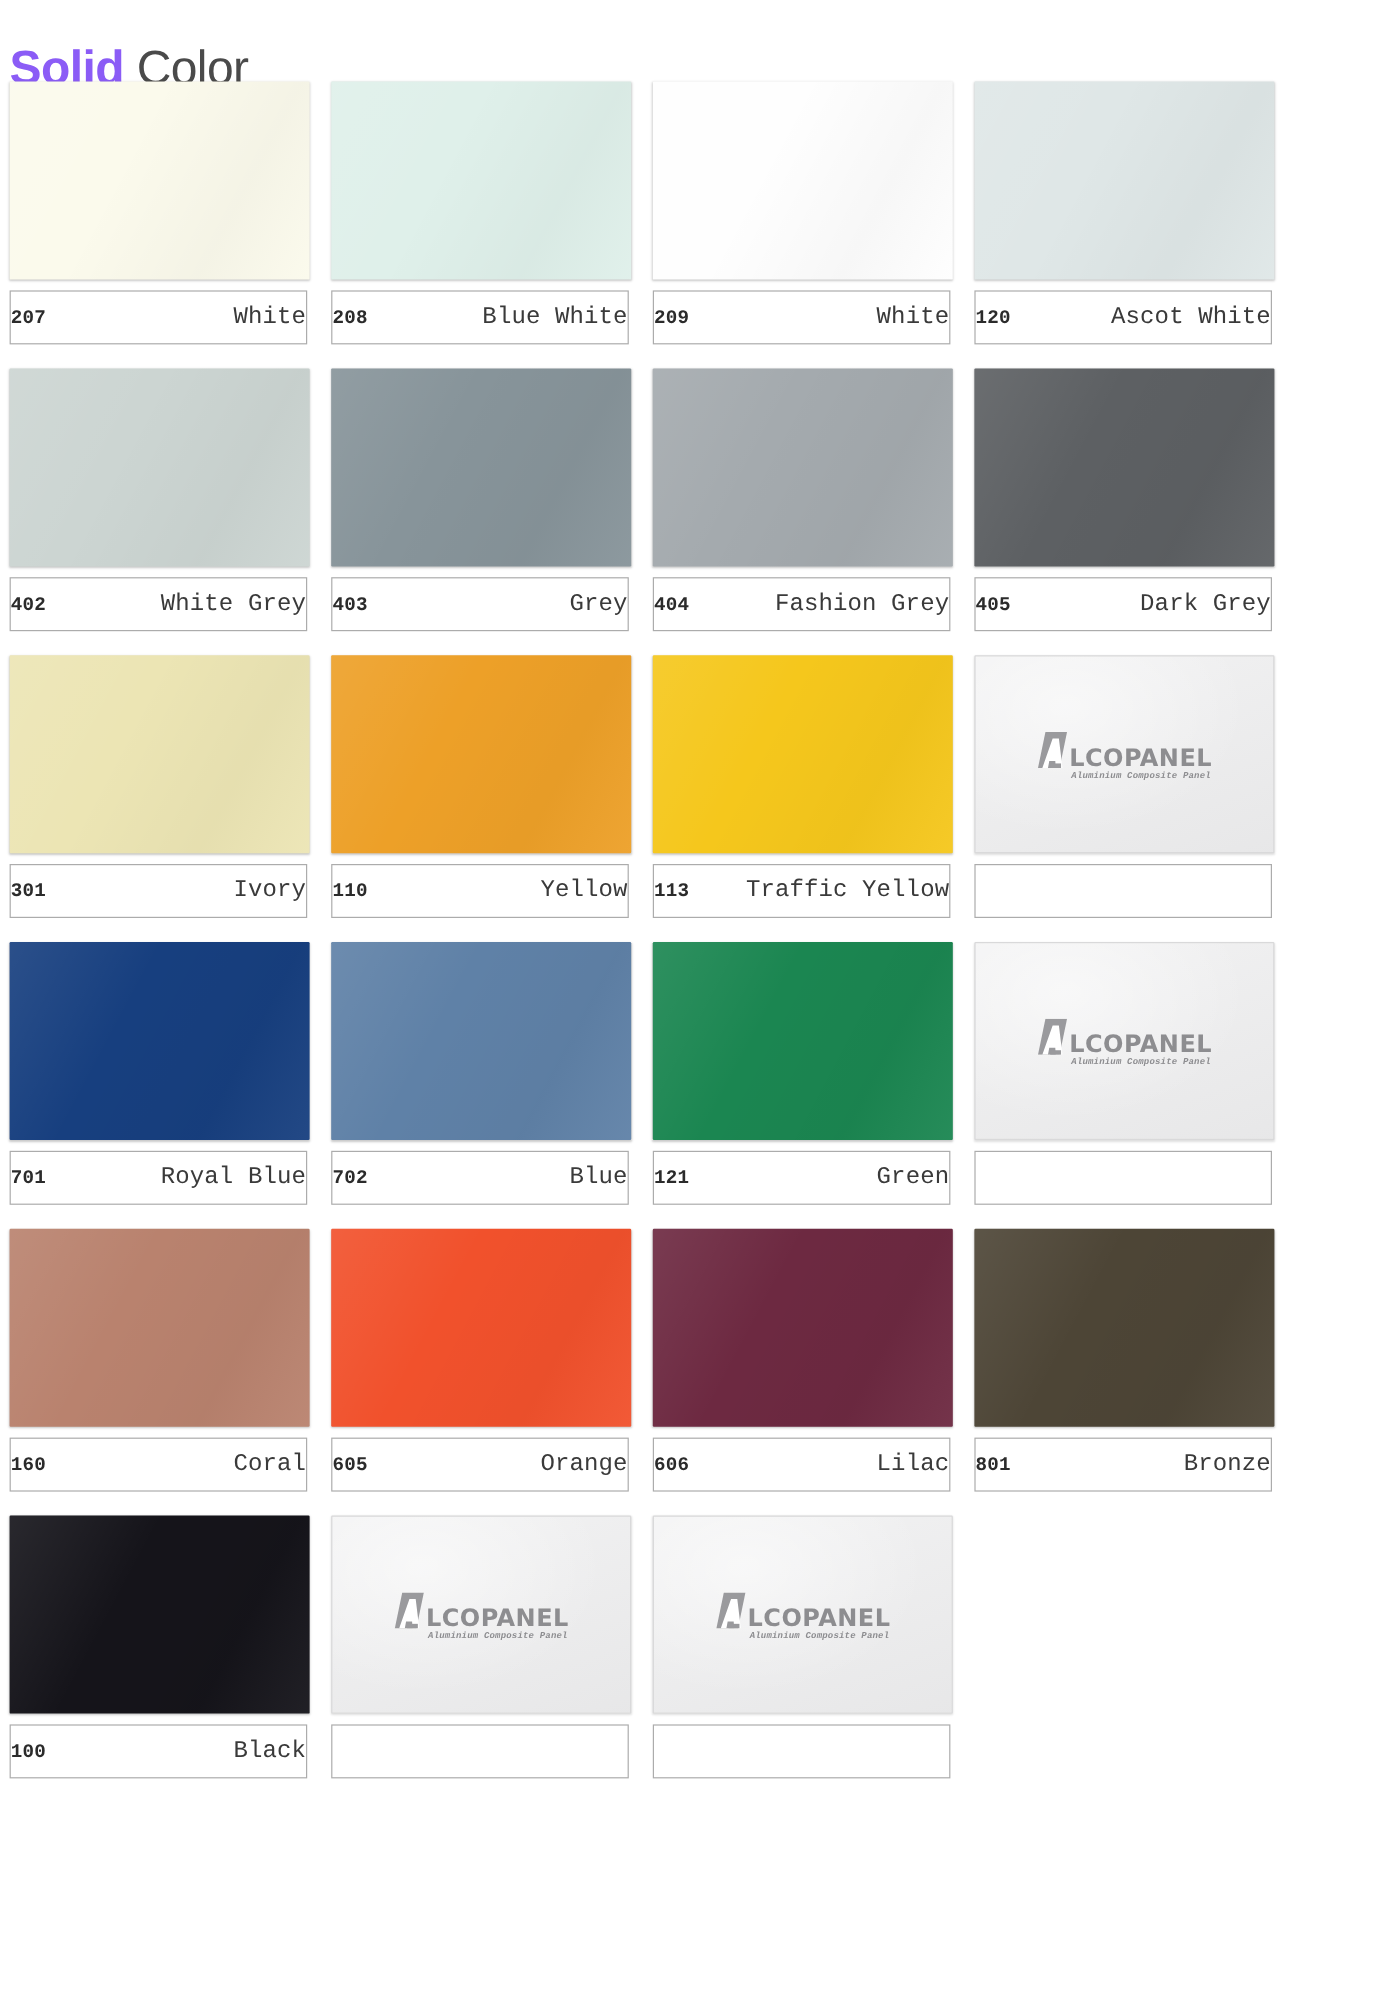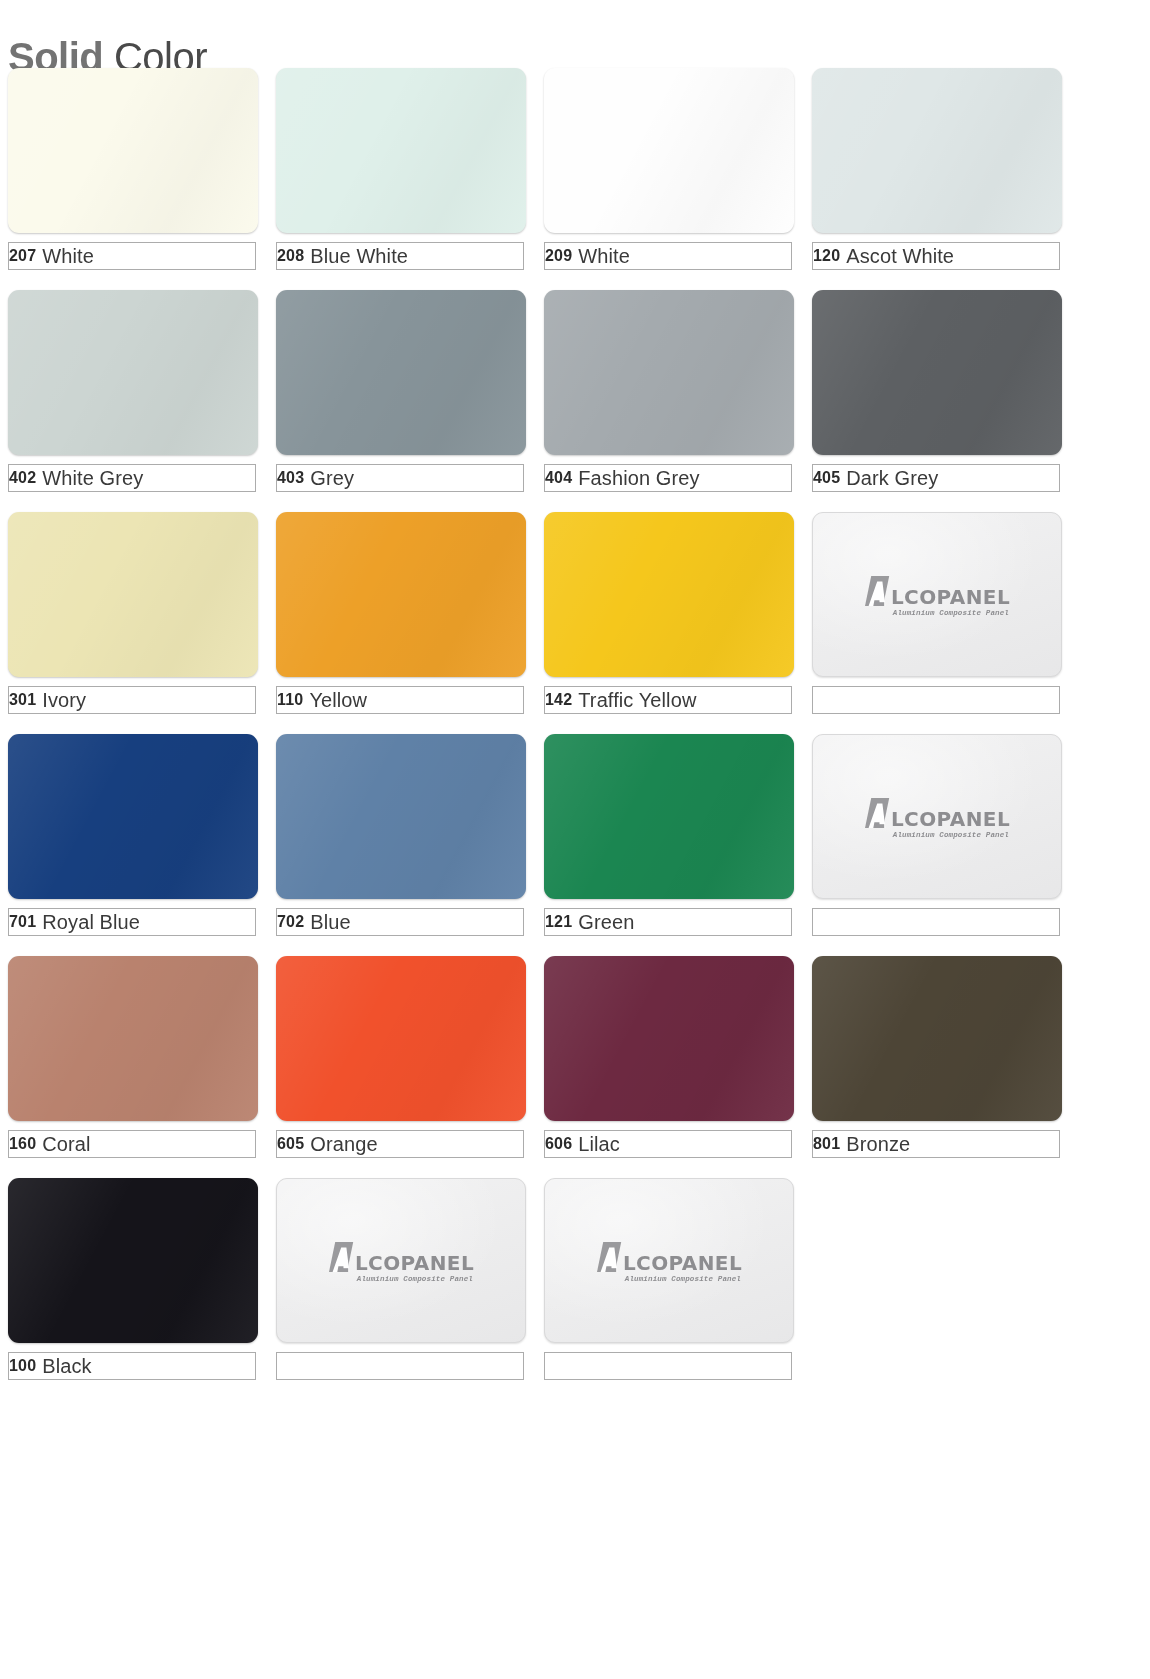--- a/index.html
+++ b/index.html
@@ -19,21 +19,21 @@
   .page-title {
     position: absolute;
     left: 8px;
     top: 8px;
     font-size: 40px;
     letter-spacing: -0.5px;
     white-space: nowrap;
   }
   .title-strong {
     font-weight: bold;
-    color: #737373;
+    color: #8b5cf6;
   }
   .title-light {
     font-weight: normal;
     color: #4a4a4a;
   }
 
   
   .swatch-grid {
     position: absolute;
     left: 8px;
@@ -45,21 +45,21 @@
     row-gap: 20px;
   }
 
   .swatch-cell {
     width: 250px;
   }
 
   .swatch-chip {
     width: 250px;
     height: 165px;
-    border-radius: 11px;
+    border-radius: 1px;
     box-sizing: border-box;
     position: relative;
     overflow: hidden;
     box-shadow: 0 1px 2px rgba(0,0,0,0.22);
   }
   
   .swatch-chip::after {
     content: "";
     position: absolute;
     inset: 0;
@@ -121,28 +121,29 @@
     letter-spacing: 0.15px;
     color: #8d8d90;
     margin-top: 3px;
     margin-right: 1px;
   }
 
   
   .swatch-label {
     margin-top: 9px;
     width: 248px;
-    height: 28px;
+    height: 45px;
     border: 1px solid #acacac;
     background: #ffffff;
     box-sizing: border-box;
     display: flex;
     align-items: center;
-    justify-content: flex-start;
+    justify-content: space-between;
     white-space: nowrap;
+    font-family: Liberation Mono, monospace;
   }
   .label-code {
     font-weight: bold;
     font-size: 16px;
     color: #2b2b2b;
     letter-spacing: 0.2px;
   }
   .label-name {
     font-weight: normal;
     font-size: 20px;
@@ -226,21 +227,21 @@
     <div class="swatch-cell">
       <div class="swatch-chip" style="background: rgb(237, 160, 40);"></div>
       <div class="swatch-label">
         <span class="label-code">110</span>
         <span class="label-name">Yellow</span>
       </div>
     </div>
     <div class="swatch-cell">
       <div class="swatch-chip" style="background: rgb(245, 199, 28);"></div>
       <div class="swatch-label">
-        <span class="label-code">142</span>
+        <span class="label-code">113</span>
         <span class="label-name">Traffic Yellow</span>
       </div>
     </div>
     <div class="swatch-cell">
       <div class="swatch-chip placeholder" style="background: rgb(236, 236, 237);">
         <div class="brand-logo">
           <div class="brand-logo-main">
             <svg viewBox="0 0 26 30" class="brand-mark">
               <path d="M7.2 0 L25.2 0 L19.0 30 L1.0 30 Z" fill="#9a9a9d"></path>
               <path d="M13.2 5.5 L18.4 5.5 L21.4 30 L15.8 30 L15.4 24.2 L10.4 24.2 L9.3 30 L4.6 30 Z" fill="#ffffff"></path>

